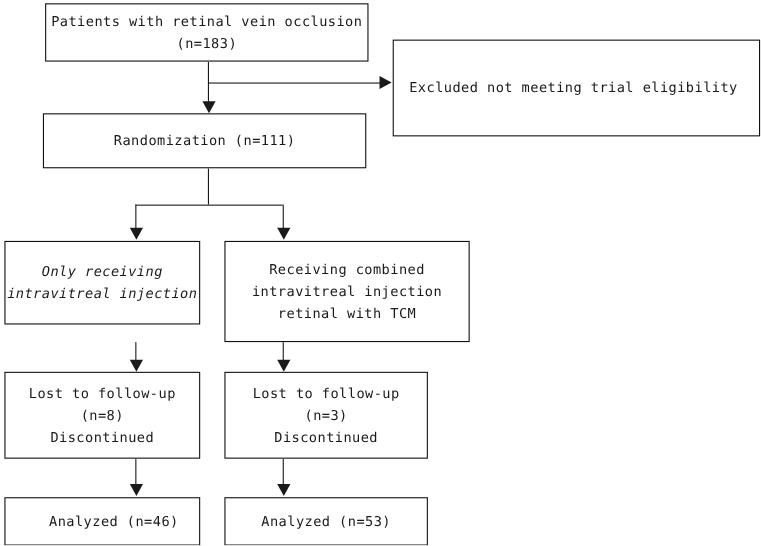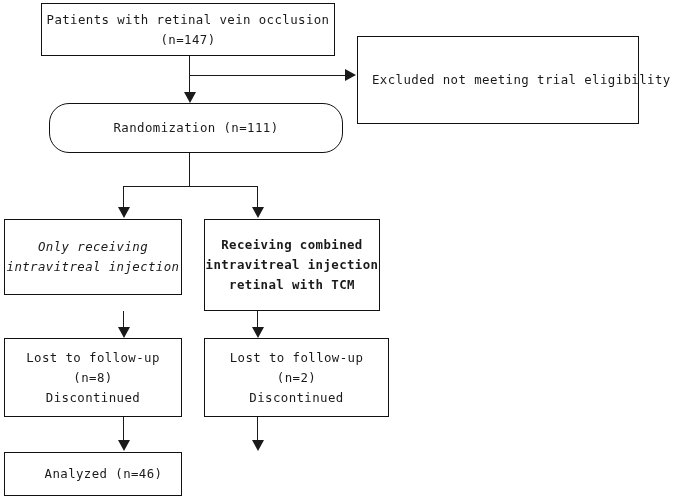--- a/index.html
+++ b/index.html
@@ -73,58 +73,61 @@
     z-index: 1;
   }
 </style>
 </head>
 <body>
 
 <div id="flowchart">
 
   <div class="node" style="left:41px; top:3px; width:294px; height:53px;">
     <span class="line">Patients with retinal vein occlusion</span>
-    <span class="line">(n=147)</span>
+    <span class="line">(n=183)</span>
   </div>
 
-  <div class="node left-align" style="left:357px; top:36px; width:282px; height:88px;">
+  <div class="node left-align" style="left:357px; top:36px; width:334px; height:88px;">
     <span class="line">Excluded not meeting trial eligibility</span>
   </div>
 
-  <div class="node" style="left:49px; top:103px; width:294px; height:50px;border-radius:20px;">
+  <div class="node" style="left:39px; top:103px; width:294px; height:50px;">
     <span class="line">Randomization (n=111)</span>
   </div>
 
   <div class="node" style="left:4px; top:219px; width:178px; height:76px;font-style:italic;">
     <span class="line">Only receiving</span>
     <span class="line">intravitreal injection</span>
   </div>
 
-  <div class="node" style="left:204px; top:219px; width:176px; height:92px;font-weight:bold;">
+  <div class="node" style="left:204px; top:219px; width:223px; height:92px;">
     <span class="line">Receiving combined</span>
     <span class="line">intravitreal injection</span>
     <span class="line">retinal with TCM</span>
   </div>
 
   <div class="node" style="left:4px; top:338px; width:178px; height:79px;">
     <span class="line">Lost to follow-up</span>
     <span class="line">(n=8)</span>
     <span class="line">Discontinued</span>
   </div>
 
   <div class="node" style="left:204px; top:338px; width:185px; height:79px;">
     <span class="line">Lost to follow-up</span>
-    <span class="line">(n=2)</span>
+    <span class="line">(n=3)</span>
     <span class="line">Discontinued</span>
   </div>
 
   <div class="node" style="left:4px; top:452px; width:178px; height:44px;padding-left:21px;">
     <span class="line">Analyzed (n=46)</span>
   </div>
 
+  <div class="node" style="left:204px; top:452px; width:185px; height:44px;">
+    <span class="line">Analyzed (n=53)</span>
+  </div>
 
   <div class="vline" style="left:189px; top:56px; height:37px;"></div>
   <div class="arrow-down" style="left:184px; top:92px;"></div>
 
   <div class="hline" style="left:189px; top:75px; width:157px;"></div>
   <div class="arrow-right" style="left:345px; top:69px;"></div>
 
   <div class="vline" style="left:189px; top:153px; height:33px;"></div>
   <div class="hline" style="left:123px; top:186px; width:134px;"></div>
 

